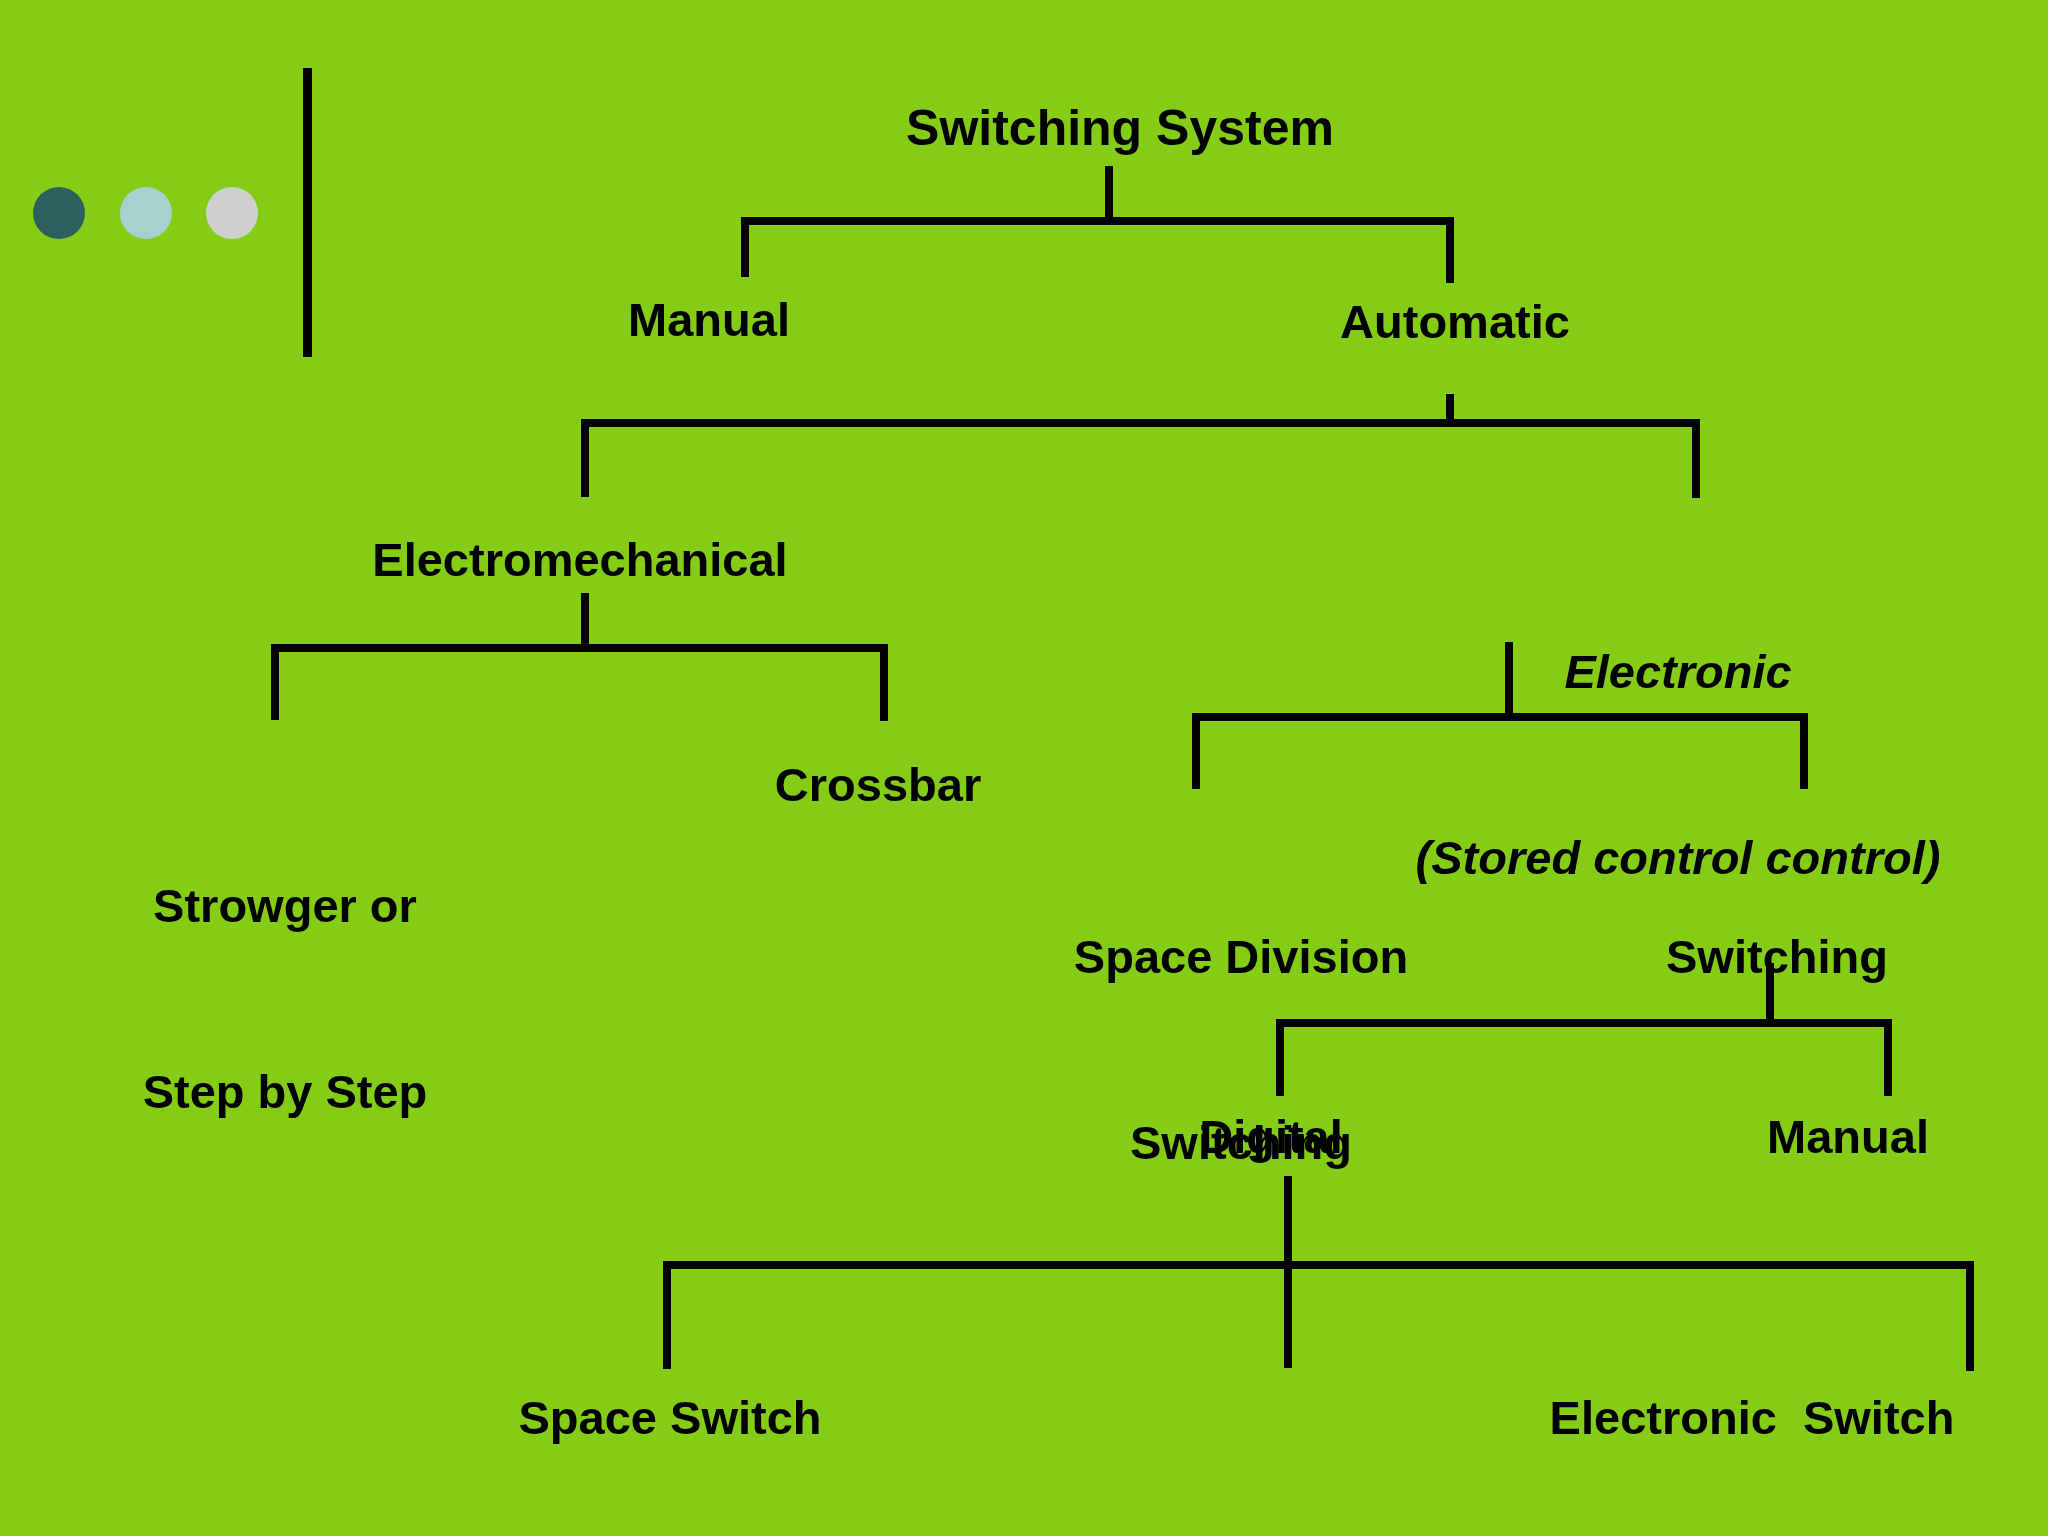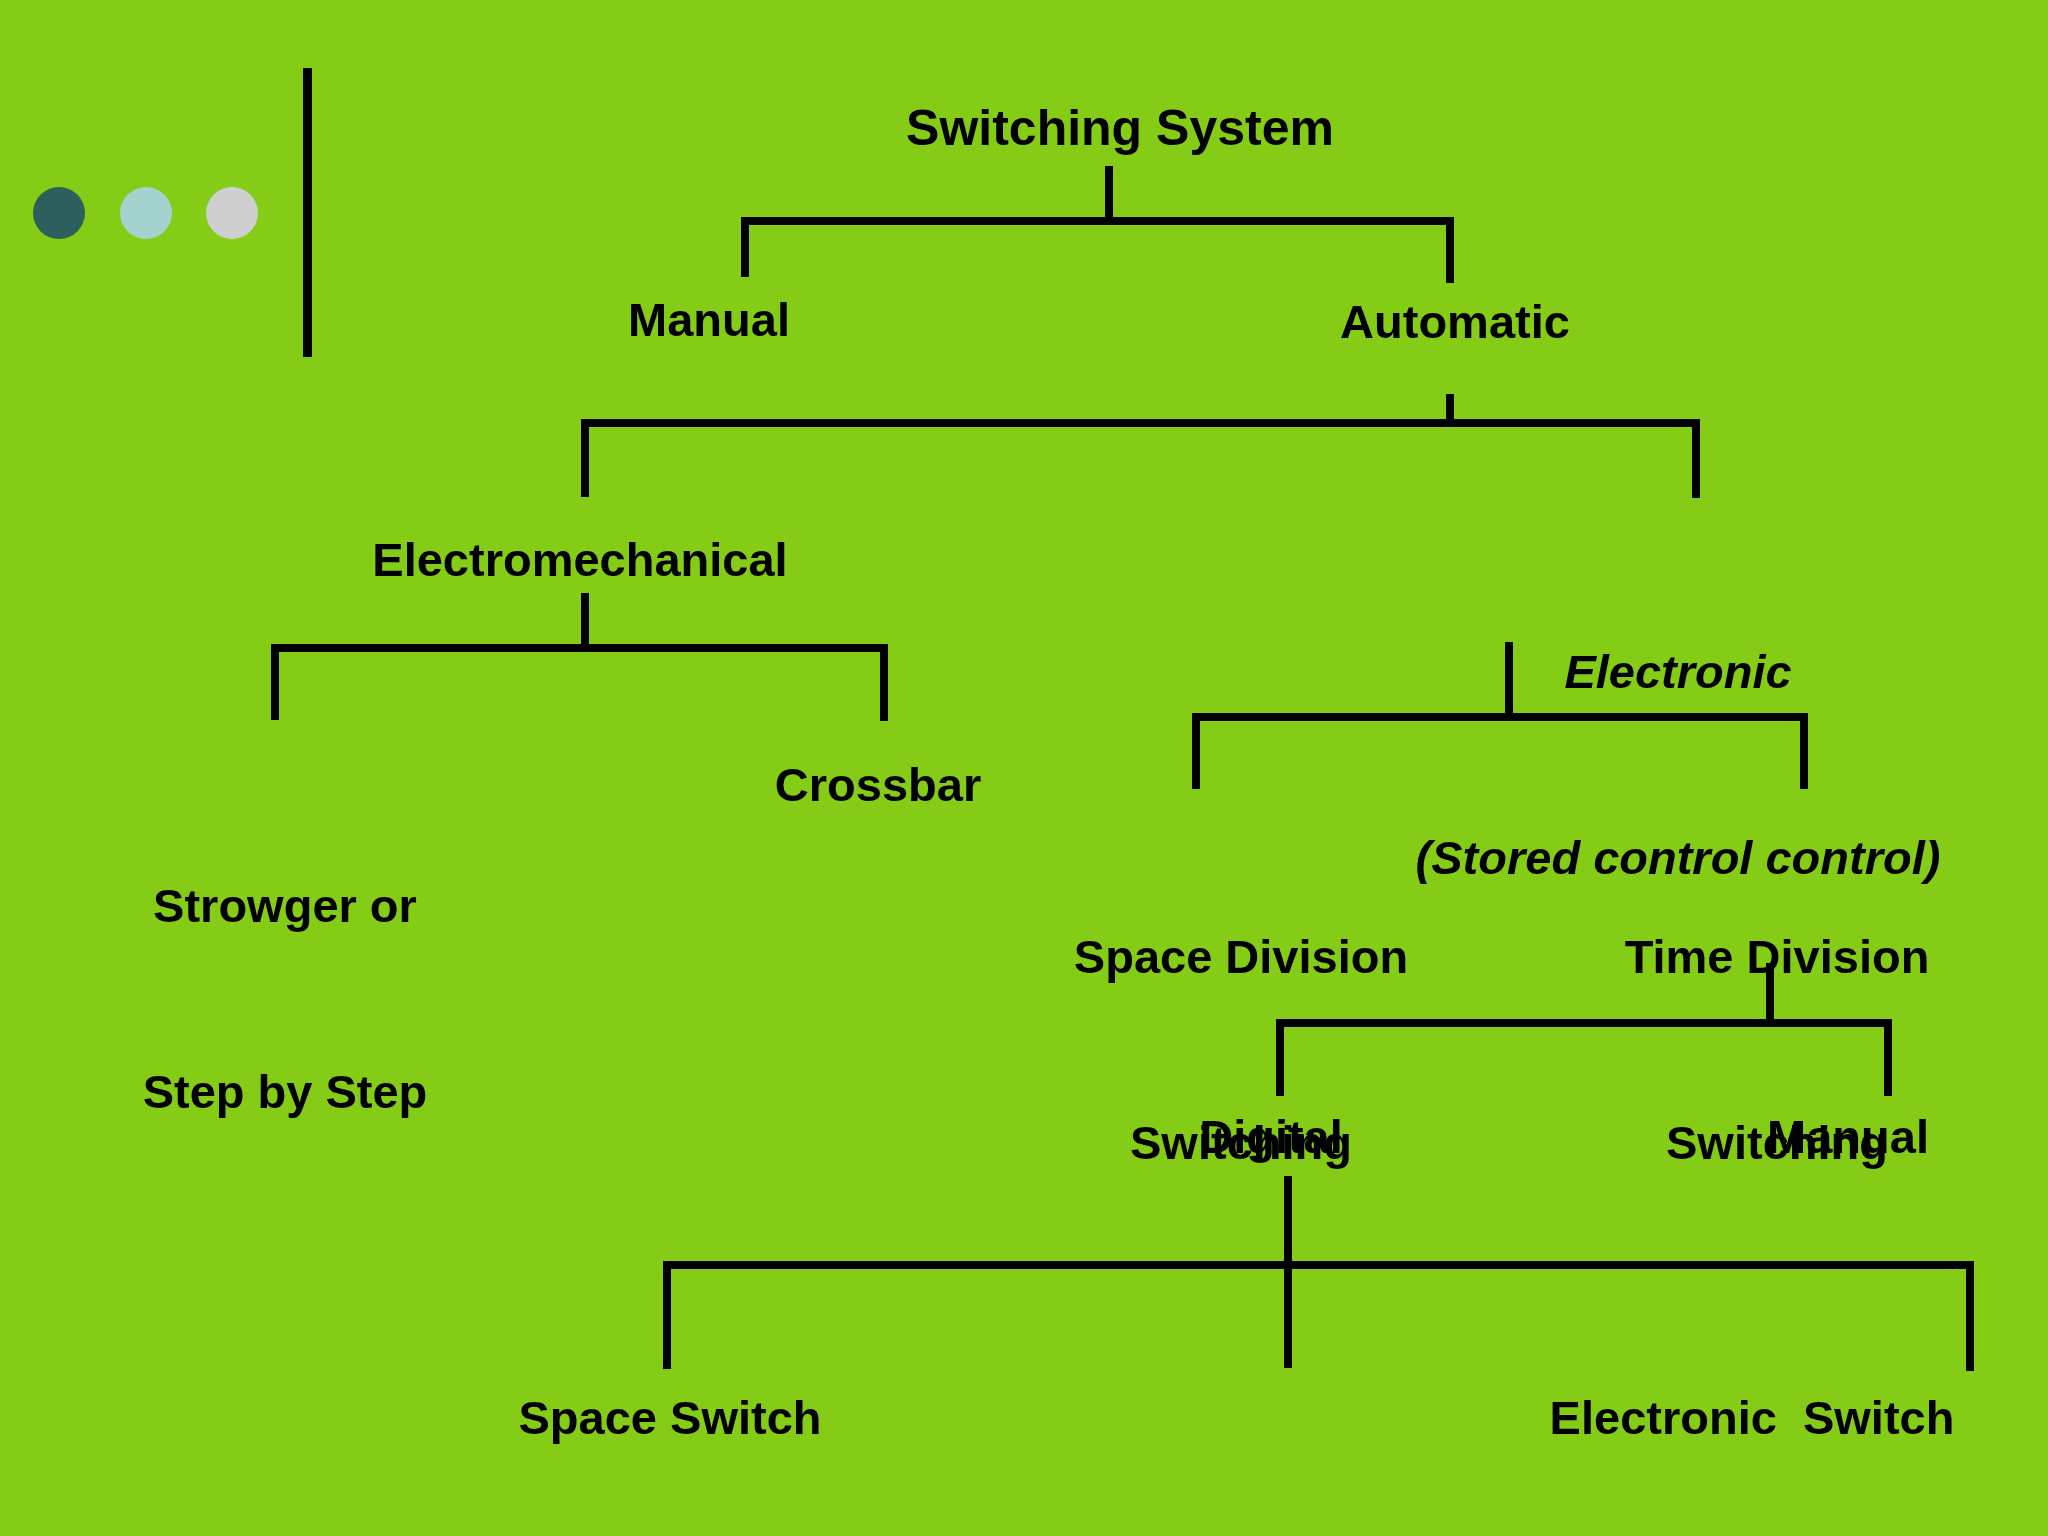--- a/index.html
+++ b/index.html
@@ -87,21 +87,20 @@
   <div class="edge" style="left:1505px; top:642px; width:8px; height:78px;"></div>
   <div class="edge" style="left:1192px; top:713px; width:616px; height:8px;"></div>
   <div class="edge" style="left:1192px; top:713px; width:8px; height:76px;"></div>
   <div class="edge" style="left:1800px; top:713px; width:8px; height:76px;"></div>
 
   <div class="node two-line" style="left:1241px; top:802px;">
     <div>Space Division</div>
     <div>Switching</div>
   </div>
   <div class="node two-line" style="left:1777px; top:802px;">
-    <div>Time Division</div>
     <div>Switching</div>
   </div>
 
   <div class="edge" style="left:1766px; top:963px; width:8px; height:64px;"></div>
   <div class="edge" style="left:1276px; top:1019px; width:616px; height:8px;"></div>
   <div class="edge" style="left:1276px; top:1019px; width:8px; height:77px;"></div>
   <div class="edge" style="left:1884px; top:1019px; width:8px; height:77px;"></div>
 
   <div class="node" style="left:1271px; top:1107px;">Digital</div>
   <div class="node" style="left:1848px; top:1107px;">Manual</div>

